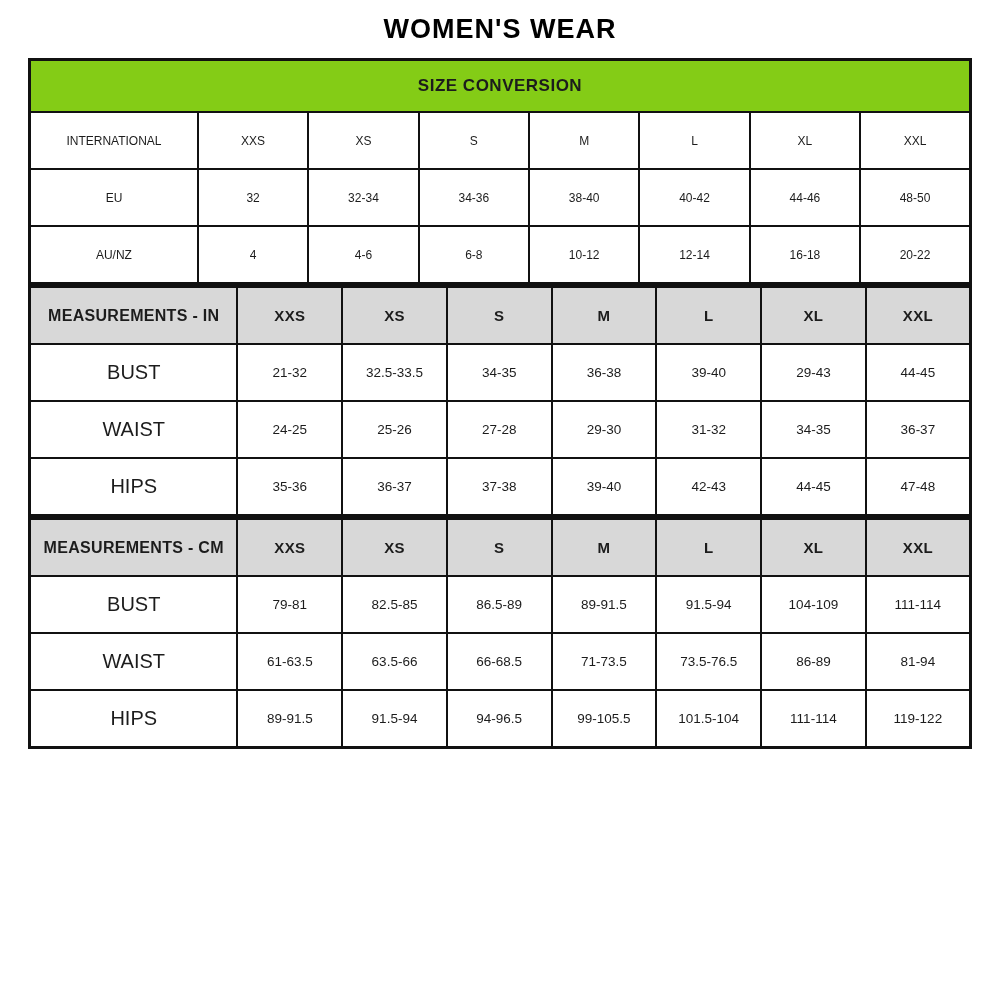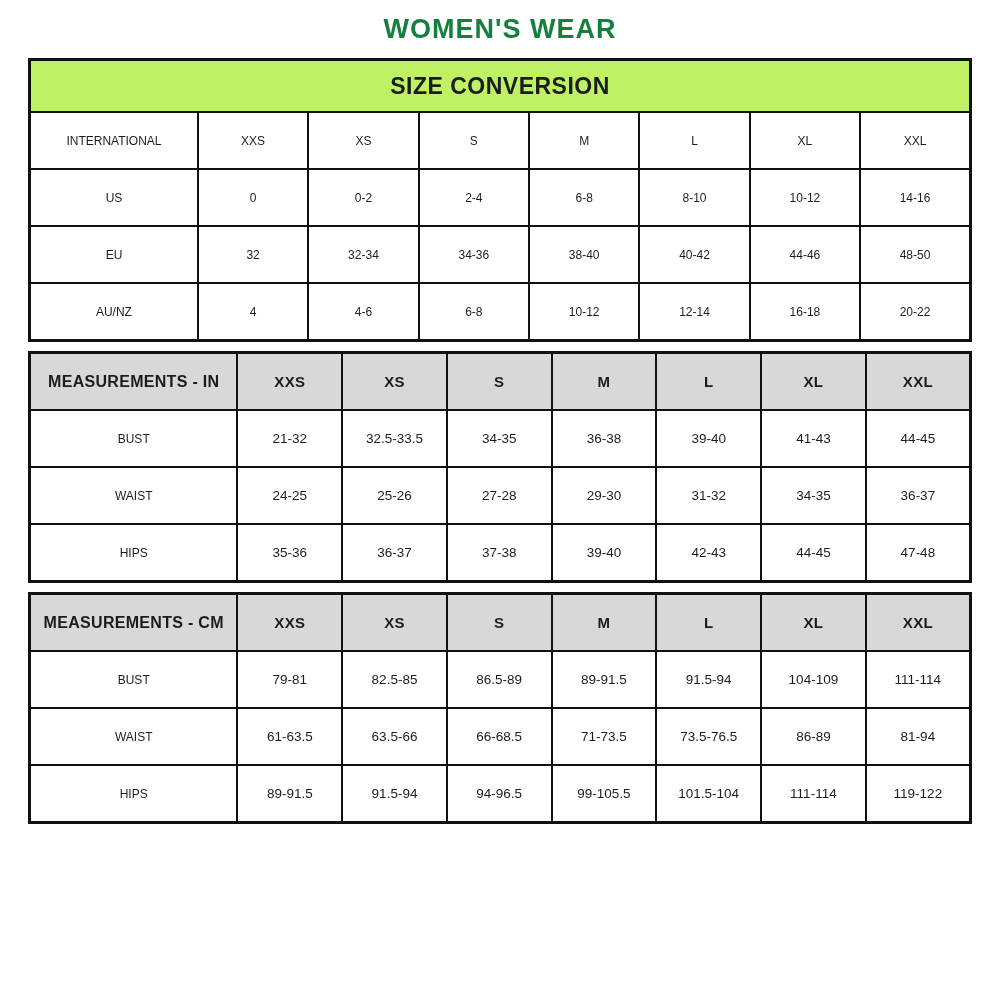--- a/index.html
+++ b/index.html
@@ -15,57 +15,57 @@
     background: #ffffff;
     box-sizing: border-box;
     padding-top: 14px;
   }
   .page-title {
     text-align: center;
     font-size: 27px;
     font-weight: bold;
     letter-spacing: 1px;
     margin: 0 0 13px 0;
-    color: #15803d;
+    color: #000000;
   }
   table {
     border-collapse: collapse;
     width: 944px;
     margin: 0 auto;
     table-layout: fixed;
     border: 3px solid #111111;
   }
-  table.gap { margin-top: 9px; padding-left: 44px; }
+  table.gap { margin-top: 0; padding-left: 44px; }
   td, th {
     border: 2px solid #111111;
     text-align: center;
     vertical-align: middle;
     padding: 0 2px;
     overflow: hidden;
     white-space: nowrap;
   }
   
   .t1 td { height: 55px; font-size: 12px; font-weight: normal; }
   .t1 .banner {
     height: 50px;
-    background: #bef264;
+    background: #84cc16;
     font-weight: bold;
-    font-size: 23px;
+    font-size: 17px;
     letter-spacing: 0.5px;
   }
   
   .t2 td, .t2 th { height: 55px; }
   .t2 th {
     background: #d8d8d8;
     font-weight: bold;
     font-size: 15px;
     letter-spacing: 0.3px;
   }
   .t2 th.mhead { font-size: 16px; }
-  .t2 td.lbl { font-size: 12px; }
+  .t2 td.lbl { font-size: 20px; }
   .t2 td.val { font-size: 13.5px; }
   col.c-label1 { width: 17.9%; }
   col.c-size1  { width: 11.73%; }
   col.c-label2 { width: 22.1%; }
   col.c-size2  { width: 11.13%; }
 </style>
 </head>
 <body>
 
 <div class="page">
@@ -91,30 +91,20 @@
         <td>INTERNATIONAL</td>
         <td>XXS</td>
         <td>XS</td>
         <td>S</td>
         <td>M</td>
         <td>L</td>
         <td>XL</td>
         <td>XXL</td>
       </tr>
       <tr>
-        <td>US</td>
-        <td>0</td>
-        <td>0-2</td>
-        <td>2-4</td>
-        <td>6-8</td>
-        <td>8-10</td>
-        <td>10-12</td>
-        <td>14-16</td>
-      </tr>
-      <tr>
         <td>EU</td>
         <td>32</td>
         <td>32-34</td>
         <td>34-36</td>
         <td>38-40</td>
         <td>40-42</td>
         <td>44-46</td>
         <td>48-50</td>
       </tr>
       <tr>
@@ -152,21 +142,21 @@
         <th>XL</th>
         <th>XXL</th>
       </tr>
       <tr>
         <td class="lbl">BUST</td>
         <td class="val">21-32</td>
         <td class="val">32.5-33.5</td>
         <td class="val">34-35</td>
         <td class="val">36-38</td>
         <td class="val">39-40</td>
-        <td class="val">41-43</td>
+        <td class="val">29-43</td>
         <td class="val">44-45</td>
       </tr>
       <tr>
         <td class="lbl">WAIST</td>
         <td class="val">24-25</td>
         <td class="val">25-26</td>
         <td class="val">27-28</td>
         <td class="val">29-30</td>
         <td class="val">31-32</td>
         <td class="val">34-35</td>

